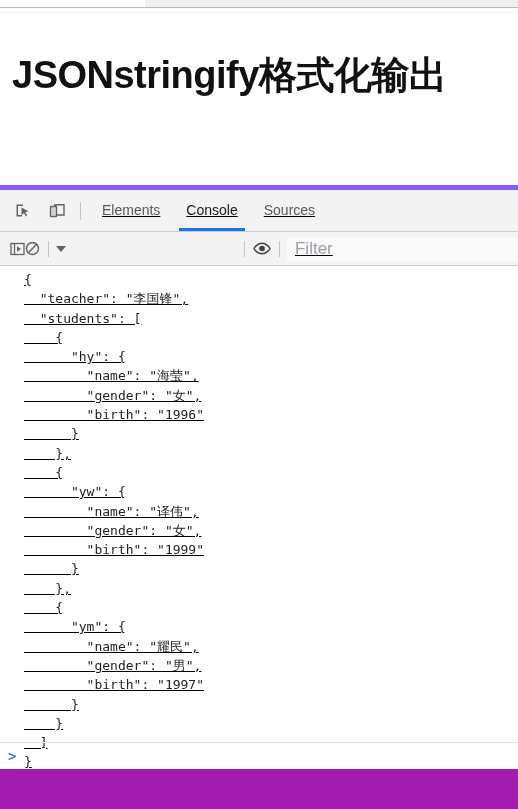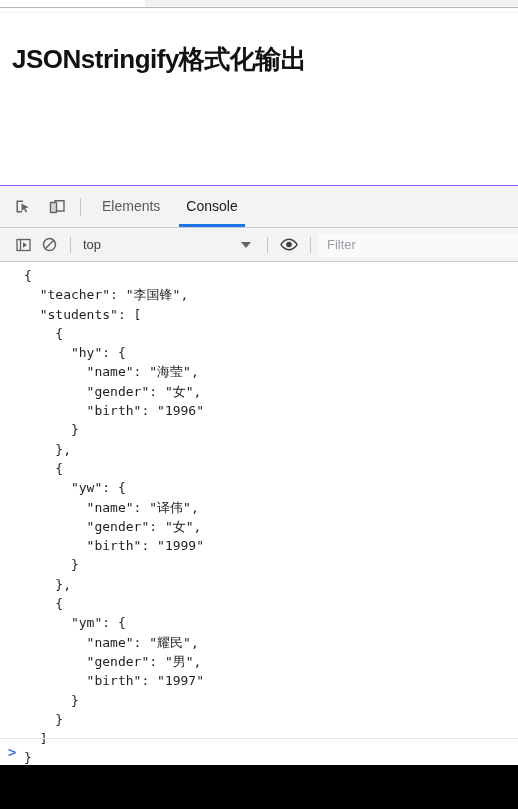--- a/index.html
+++ b/index.html
@@ -50,37 +50,38 @@
     position: absolute;
     left: 0; top: 13px;
     width: 518px;
     height: 172px;
     background: #ffffff;
   }
   .page-title {
     position: absolute;
     left: 12px;
     top: 12px;
-    font-size: 26px;
+    font-size: 38px;
     font-weight: bold;
     color: #111111;
     letter-spacing: -0.5px;
     white-space: nowrap;
     font-family: "Liberation Sans", sans-serif;
   }
 
   
   .devtools {
     position: absolute;
     left: 0; top: 185px;
     width: 518px;
     height: 624px;
-    background: #000000;
-    border-top: 1px solid #8b5cf6;
+    background: #a21caf;
+    border-top: 5px solid #8b5cf6;
     box-sizing: border-box;
+    text-decoration: underline;
   }
 
   .dt-tabbar {
     position: relative;
     height: 42px;
     background: #f3f3f3;
     border-bottom: 1px solid #cdcdcd;
     display: flex;
     align-items: center;
     box-sizing: border-box;
@@ -163,21 +164,21 @@
     border-right: 5px solid transparent;
     border-top: 6px solid #5f6368;
     margin-right: 8px;
   }
   .fb-filter {
     flex: 1;
     height: 22px;
     background: #fafafa;
     border: none;
     outline: none;
-    font-size: 13px;
+    font-size: 17px;
     color: #5f6368;
     padding-left: 8px;
     font-family: "Liberation Sans", sans-serif;
   }
   .fb-filter::placeholder { color: #9aa0a6; }
 
   
   .console-body {
     position: relative;
     height: 503px;
@@ -240,40 +241,40 @@
       <svg width="17" height="16" viewBox="0 0 17 16">
         <rect x="1.5" y="3.5" width="6" height="10" rx="0.5" fill="none" stroke="#5f6368" stroke-width="1.4"></rect>
         <path d="M6 3.5 V1.8 H15 V12 H7.5" fill="none" stroke="#5f6368" stroke-width="1.4"></path>
         <rect x="2.2" y="4.2" width="4.6" height="8.6" fill="#5f6368" opacity="0.22"></rect>
       </svg>
     </div>
     <div class="dt-sep"></div>
 
     <div class="dt-tab">Elements</div>
     <div class="dt-tab active">Console</div>
+    <div class="dt-tab">Sources</div>
   </div>
 
   <div class="dt-filterbar">
     <div class="fb-icon first">
       <svg width="15" height="14" viewBox="0 0 15 14">
         <rect x="1" y="1.5" width="13" height="11" fill="none" stroke="#5f6368" stroke-width="1.3"></rect>
         <line x1="4.5" y1="1.5" x2="4.5" y2="12.5" stroke="#5f6368" stroke-width="1.3"></line>
         <path d="M7 4.3 L11 7 L7 9.7 Z" fill="#5f6368"></path>
       </svg>
     </div>
     <div class="fb-icon">
       <svg width="15" height="15" viewBox="0 0 15 15">
         <circle cx="7.5" cy="7.5" r="6" fill="none" stroke="#5f6368" stroke-width="1.5"></circle>
         <line x1="3.3" y1="11.7" x2="11.7" y2="3.3" stroke="#5f6368" stroke-width="1.5"></line>
       </svg>
     </div>
     <div class="fb-sep"></div>
 
     <div class="fb-select">
-      <span class="label">top</span>
       <span class="fb-caret"></span>
     </div>
 
     <div class="fb-sep"></div>
     <div class="fb-icon">
       <svg width="18" height="13" viewBox="0 0 18 13">
         <path d="M9 1.3 C13.2 1.3 16.4 5 17 6.5 C16.4 8 13.2 11.7 9 11.7 C4.8 11.7 1.6 8 1 6.5 C1.6 5 4.8 1.3 9 1.3 Z" fill="none" stroke="#3c4043" stroke-width="1.4"></path>
         <circle cx="9" cy="6.5" r="2.8" fill="#3c4043"></circle>
       </svg>
     </div>

